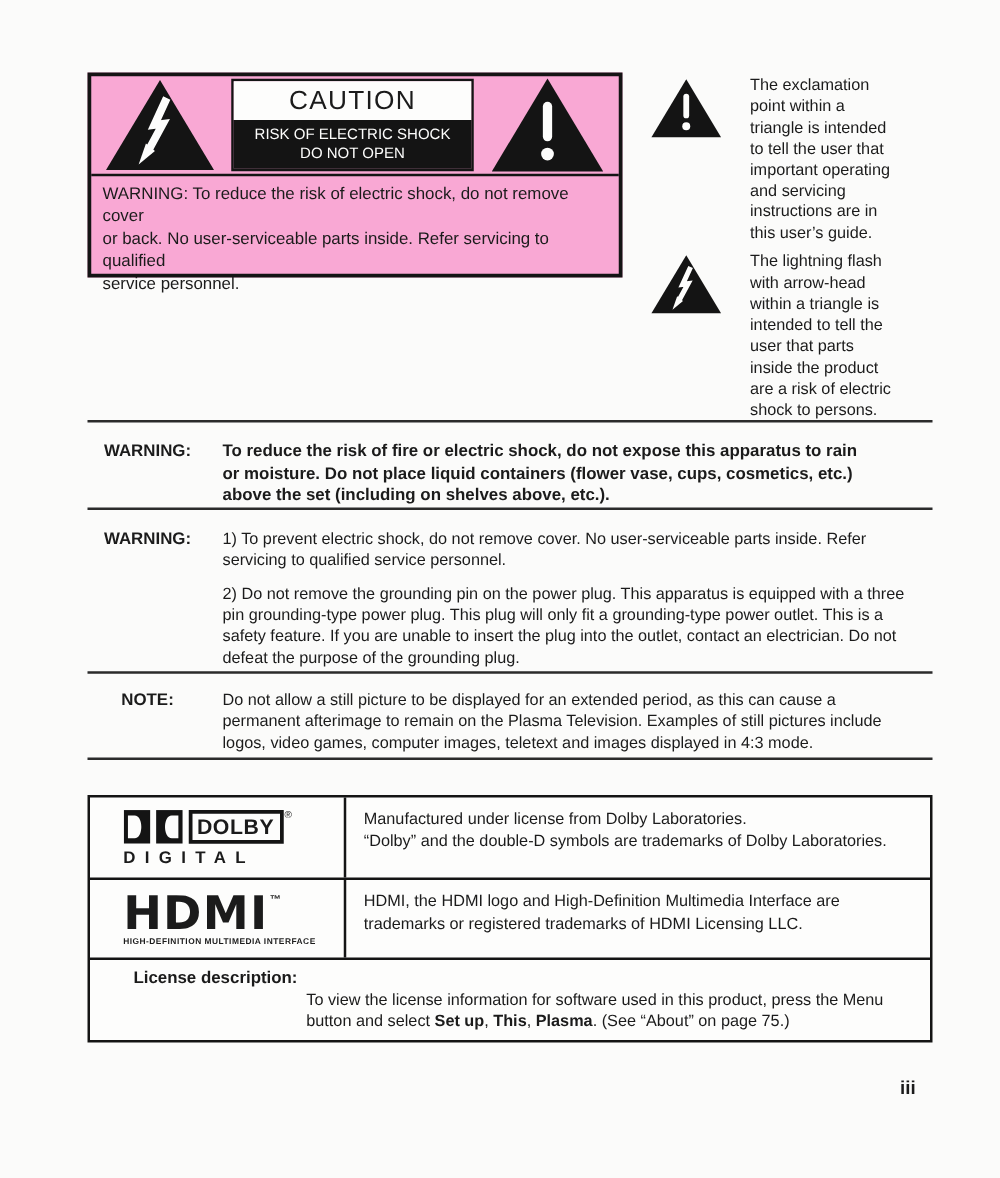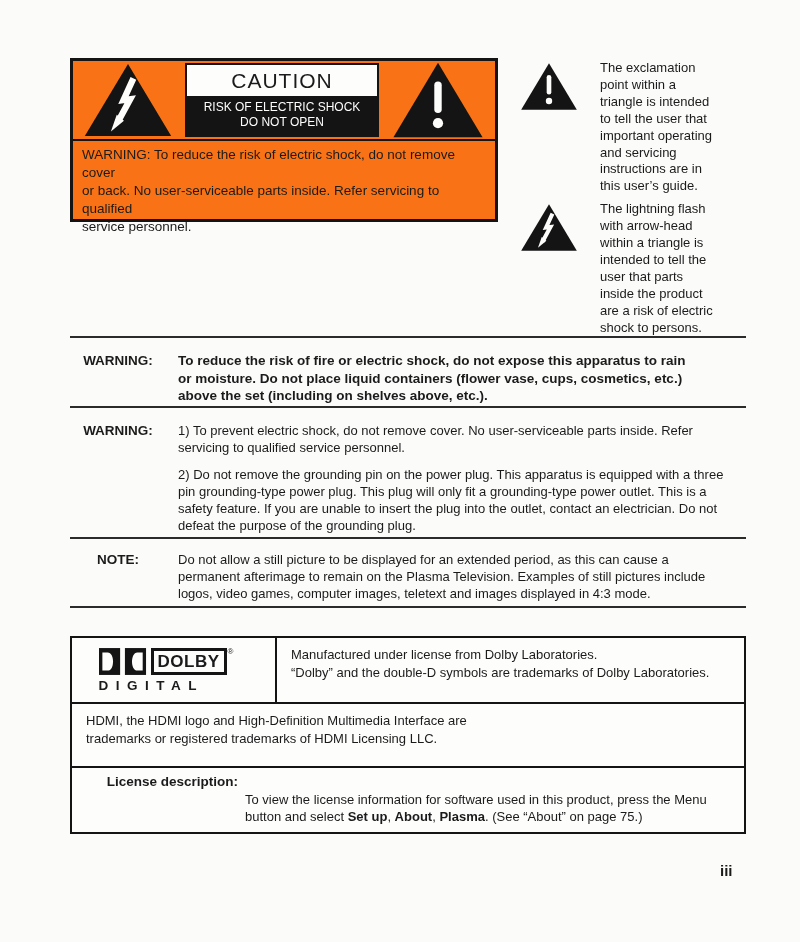--- a/index.html
+++ b/index.html
@@ -10,21 +10,21 @@
     width: 800px; height: 942px;
     background: #fbfbfa;
     overflow: hidden;
   }
 
   
   .caution-box {
     position: absolute; left: 70px; top: 58px;
     width: 428px; height: 164px;
     border: 3px solid #141414;
-    background: #f97316;
+    background: #f9a8d4;
     display: flex; flex-direction: column;
   }
   .caution-box-top {
     height: 100px;
     display: flex; align-items: center; justify-content: space-between;
     padding: 0 10px;
     border-bottom: 2px solid #141414;
   }
   .caution-panel {
     width: 194px;
@@ -288,27 +288,36 @@
             <span class="dolby-reg">®</span>
           </div>
           <div class="dolby-digital">DIGITAL</div>
         </div>
       </div>
       <div class="tm-text-cell">Manufactured under license from Dolby Laboratories.
 “Dolby” and the double-D symbols are trademarks of Dolby Laboratories.</div>
     </div>
 
     <div class="tm-row bordered row-hdmi">
+      <div class="tm-logo-cell">
+        <div class="hdmi-logo">
+          <div class="hdmi-top">
+              <span class="hdmi-word">HDMI</span>
+              <span class="hdmi-tm">™</span>
+            </div>
+          <div class="hdmi-sub">HIGH-DEFINITION MULTIMEDIA INTERFACE</div>
+        </div>
+      </div>
       <div class="tm-text-cell">HDMI, the HDMI logo and High-Definition Multimedia Interface are
 trademarks or registered trademarks of HDMI Licensing LLC.</div>
     </div>
 
     <div class="tm-row row-license">
       <div class="license-label">License description:</div>
       <div class="license-body"><span>To view the license information for software used in this product, press the Menu
-button and select </span><b>Set up</b><span>, </span><b>About</b><span>, </span><b>Plasma</b><span>. (See “About” on page 75.)</span></div>
+button and select </span><b>Set up</b><span>, </span><b>This</b><span>, </span><b>Plasma</b><span>. (See “About” on page 75.)</span></div>
     </div>
 
   </div>
 
   <div class="page-number">iii</div>
 
 </div>
 
 </body></html>

